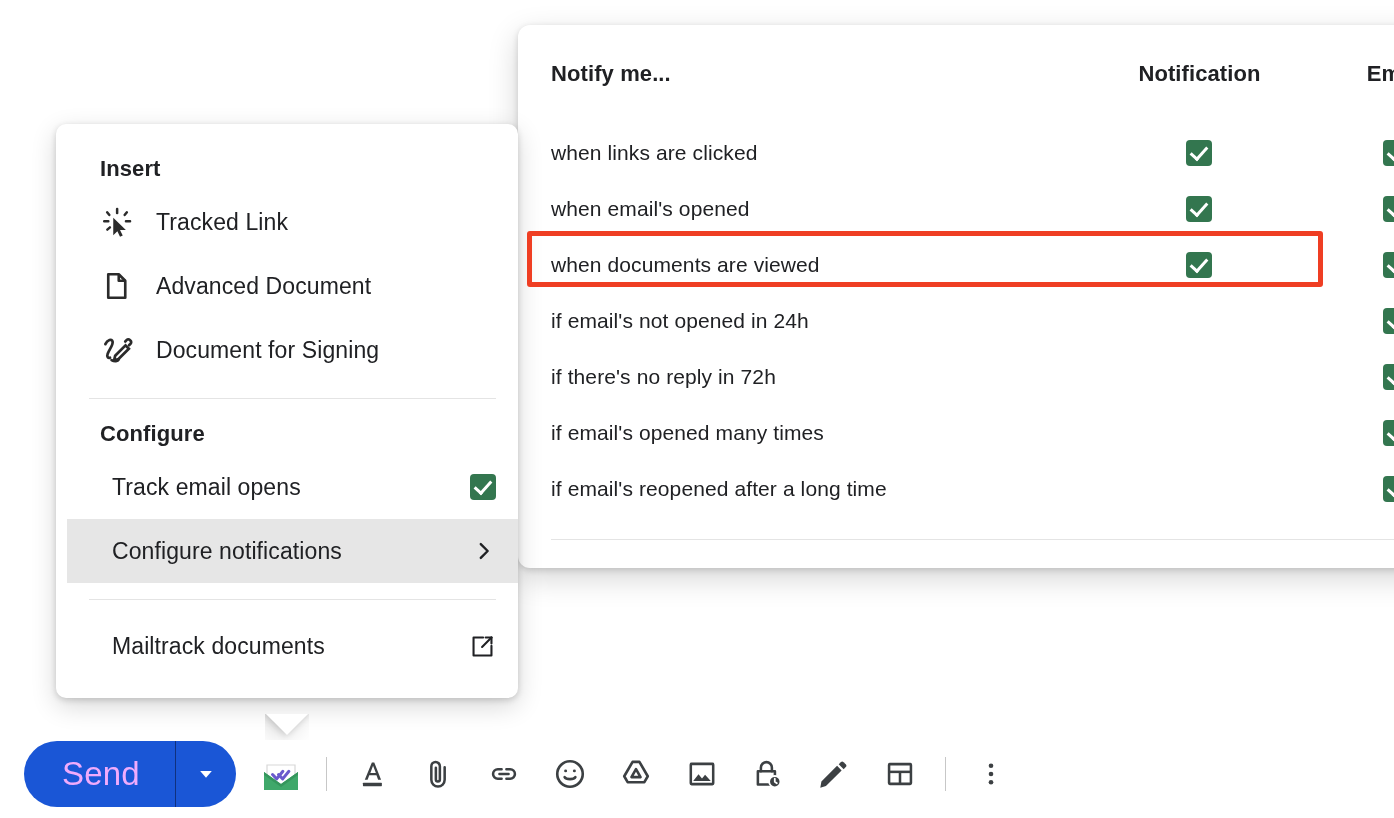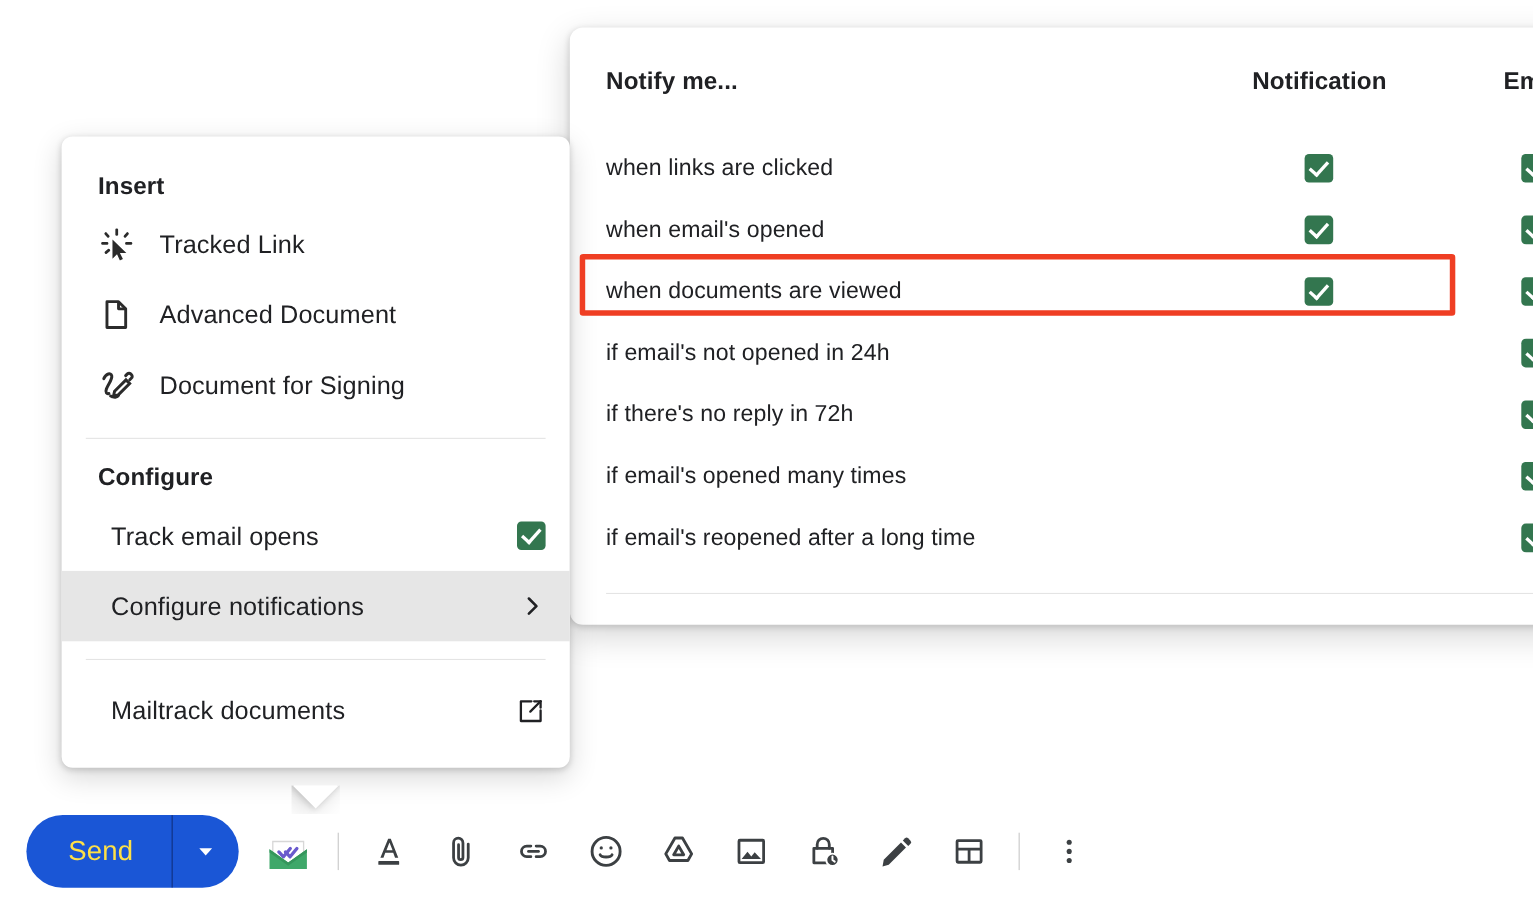--- a/index.html
+++ b/index.html
@@ -18,21 +18,21 @@
 
   
   #insert-menu {
     position: absolute;
     left: 56px;
     top: 124px;
     width: 462px;
     background: #ffffff;
     border-radius: 10px;
     box-shadow: 0 2px 6px rgba(0,0,0,0.16), 0 8px 26px rgba(0,0,0,0.16);
-    padding: 24px 0 20px 0;
+    padding: 24px 0 20px 11px;
     box-sizing: border-box;
     z-index: 5;
   }
   .menu-section-title {
     font-size: 22px;
     font-weight: bold;
     color: #202124;
     padding: 6px 0 6px 33px;
     line-height: 30px;
     letter-spacing: 0.1px;
@@ -206,22 +206,22 @@
     align-items: stretch;
     background: #1a56d6;
     border-radius: 33px;
     overflow: hidden;
     cursor: pointer;
   }
   #send-btn .slabel {
     display: flex;
     align-items: center;
     padding: 0 35px 0 38px;
-    color: #fde047;
-    font-size: 25px;
+    color: #f0abfc;
+    font-size: 33px;
     letter-spacing: 0.2px;
   }
   #send-btn .sdiv { width: 1px; background: #10307e; }
   #send-btn .sarrow {
     display: flex;
     align-items: center;
     justify-content: center;
     width: 60px;
     cursor: pointer;
   }

